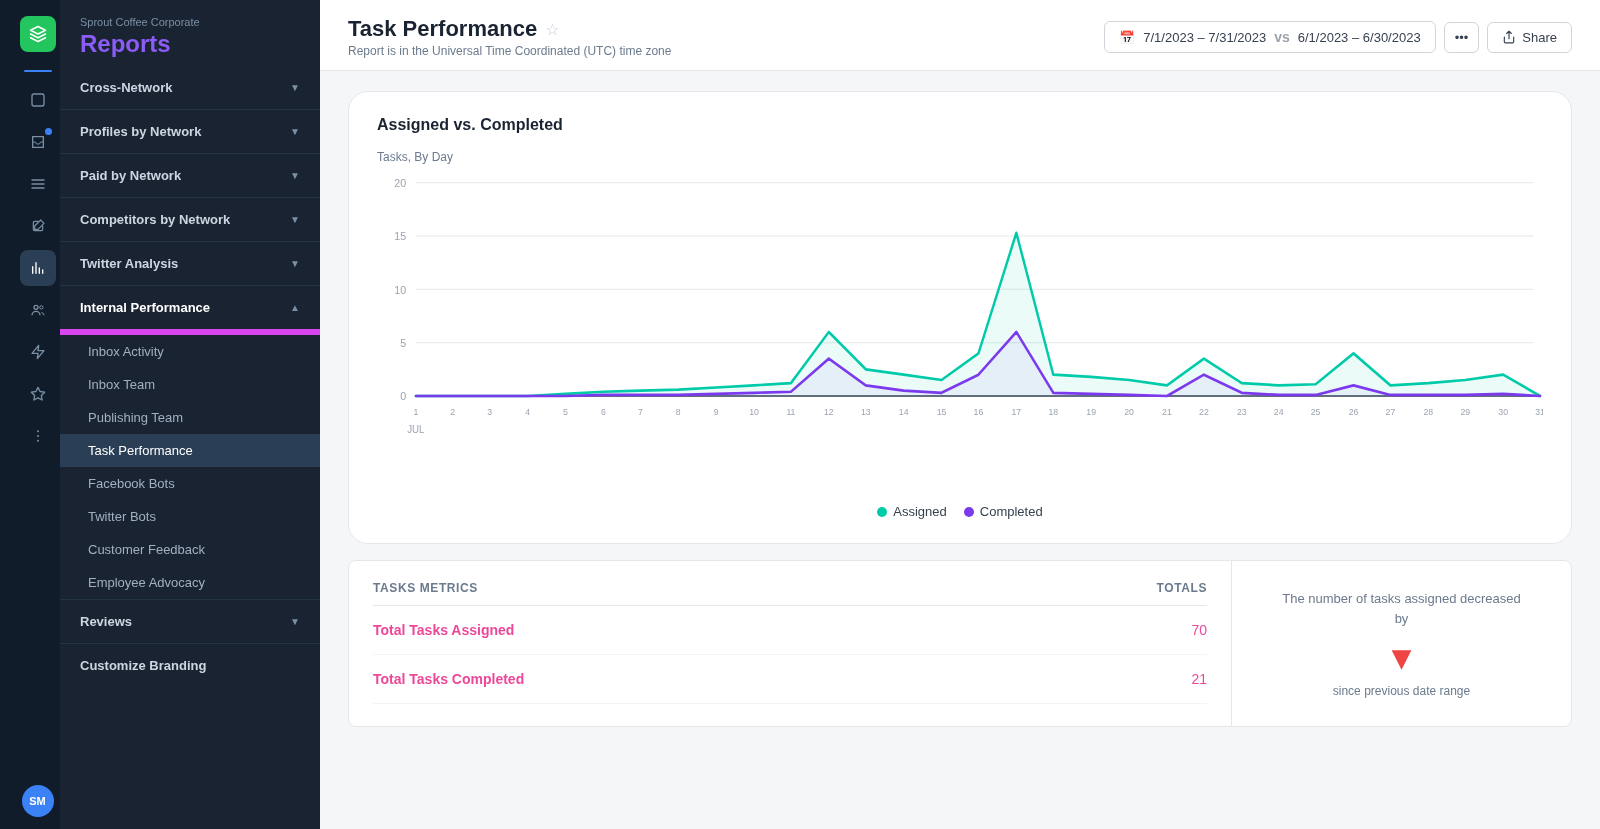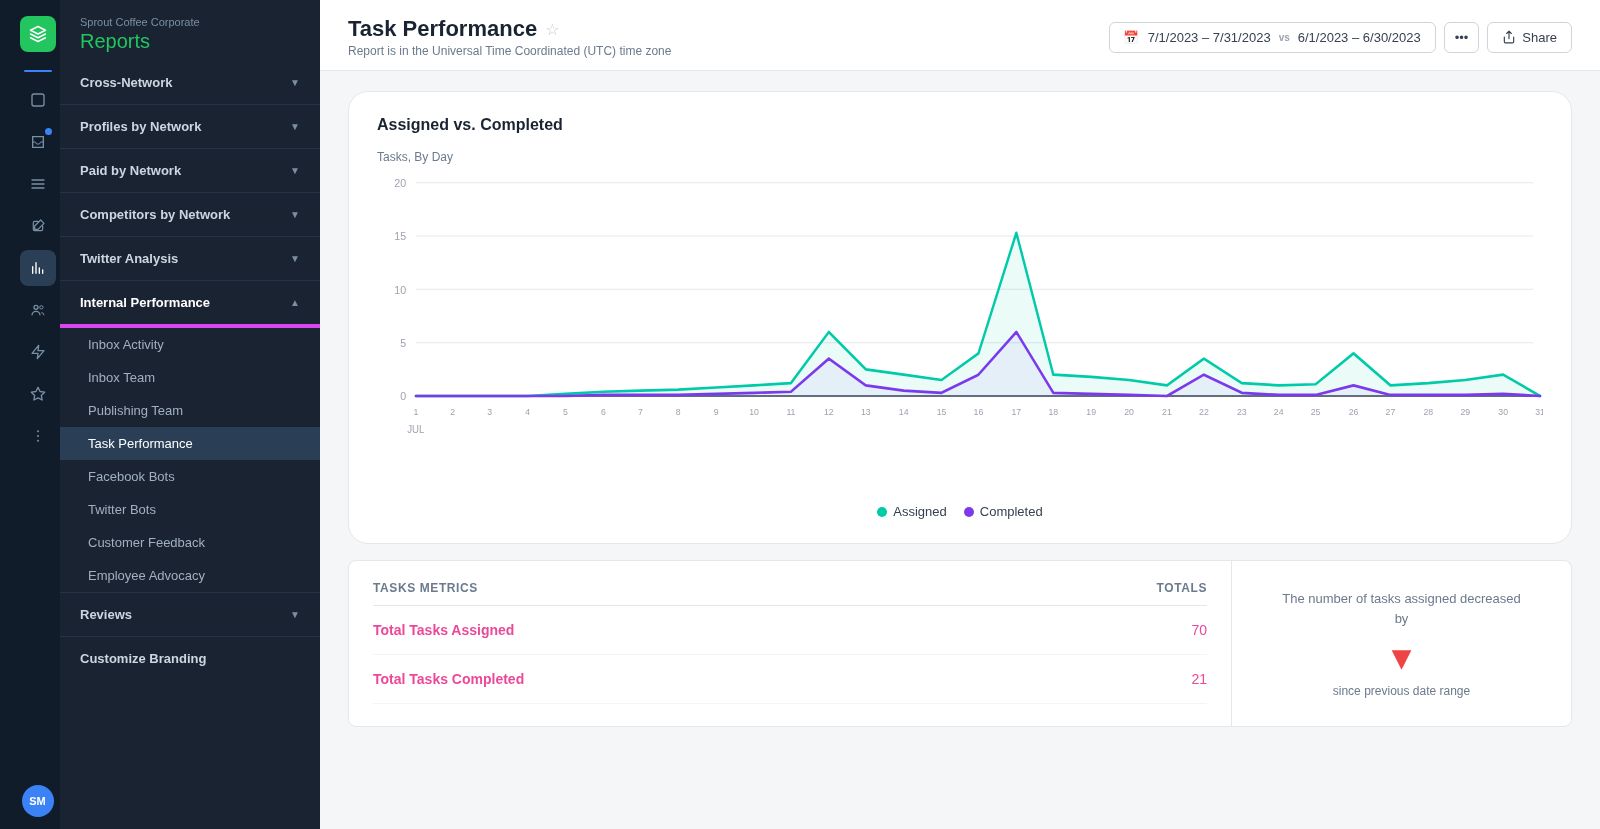--- a/index.html
+++ b/index.html
@@ -18,23 +18,23 @@
     }
     .sidebar-header {
       padding: 16px 20px 8px;
     }
     .sidebar-brand {
       font-size: 11px;
       color: #7a8fa3;
       margin-bottom: 2px;
     }
     .sidebar-title {
-      font-size: 20px;
-      font-weight: 400;
-      color: #22c55e;
+      font-size: 24px;
+      font-weight: 700;
+      color: #8b5cf6;
     }
     .sidebar-icons {
       display: flex;
       flex-direction: column;
       align-items: center;
       position: absolute;
       left: 0;
       top: 0;
       width: 60px;
       height: 829px;
@@ -176,21 +176,21 @@
       cursor: pointer;
       font-size: 13px;
       color: #374151;
     }
     .date-range-btn .cal-icon {
       color: #6b7a8d;
       font-size: 13px;
     }
     .date-range-separator {
       color: #9ca3af;
-      font-size: 10px;
+      font-size: 14px;
       font-weight: bold;
     }
     .more-btn {
       border: 1px solid #d1d5db;
       border-radius: 6px;
       padding: 7px 10px;
       background: #fff;
       cursor: pointer;
       color: #374151;
       font-size: 13px;
@@ -436,21 +436,21 @@
     </div>
 
     <div class="sidebar-section">
       <div class="sidebar-section-header">
         <span>Twitter Analysis</span>
         <span class="chevron">▼</span>
       </div>
     </div>
 
     <div class="sidebar-section">
-      <div class="sidebar-section-header active-section" style="border-bottom: 4px solid #d946ef; color:#fff;gap:36px;">
+      <div class="sidebar-section-header active-section" style="border-bottom: 6px solid #d946ef; color:#fff;gap:36px;">
         <span>Internal Performance</span>
         <span class="chevron">▲</span>
       </div>
       <div>
         <div class="sidebar-sub-item">Inbox Activity</div>
         <div class="sidebar-sub-item">Inbox Team</div>
         <div class="sidebar-sub-item">Publishing Team</div>
         <div class="sidebar-sub-item active">Task Performance</div>
         <div class="sidebar-sub-item">Facebook Bots</div>
         <div class="sidebar-sub-item">Twitter Bots</div>

